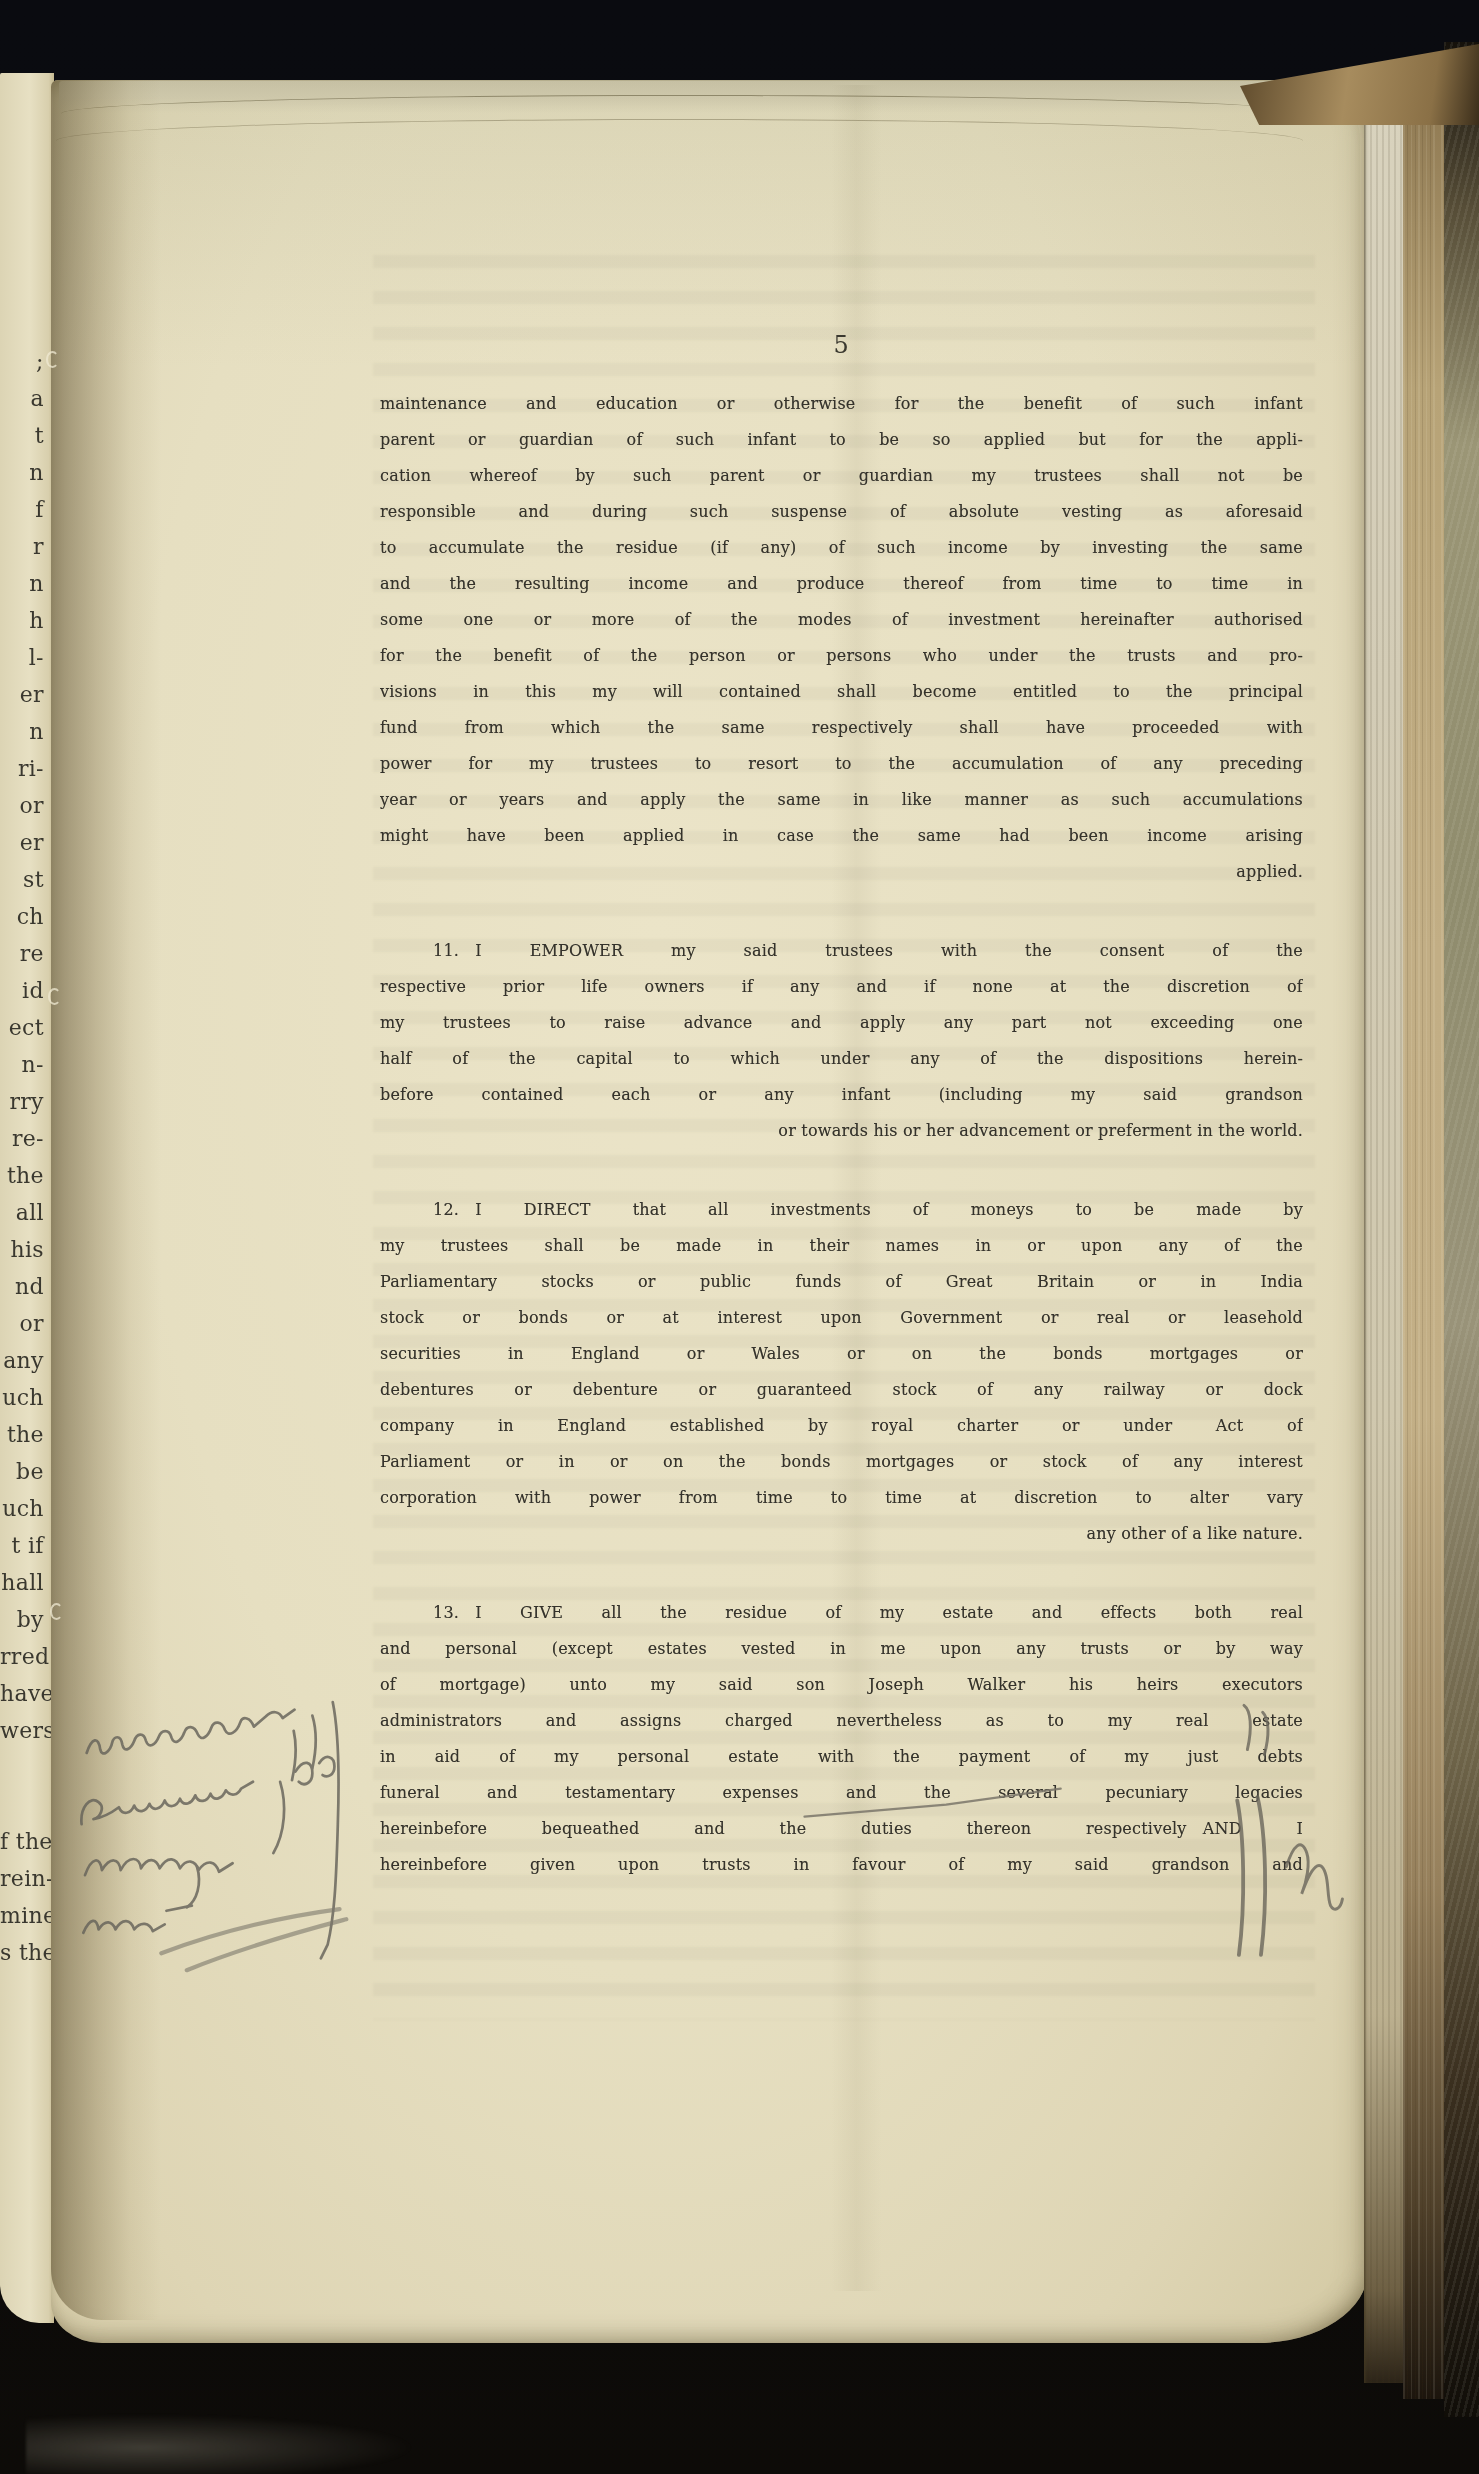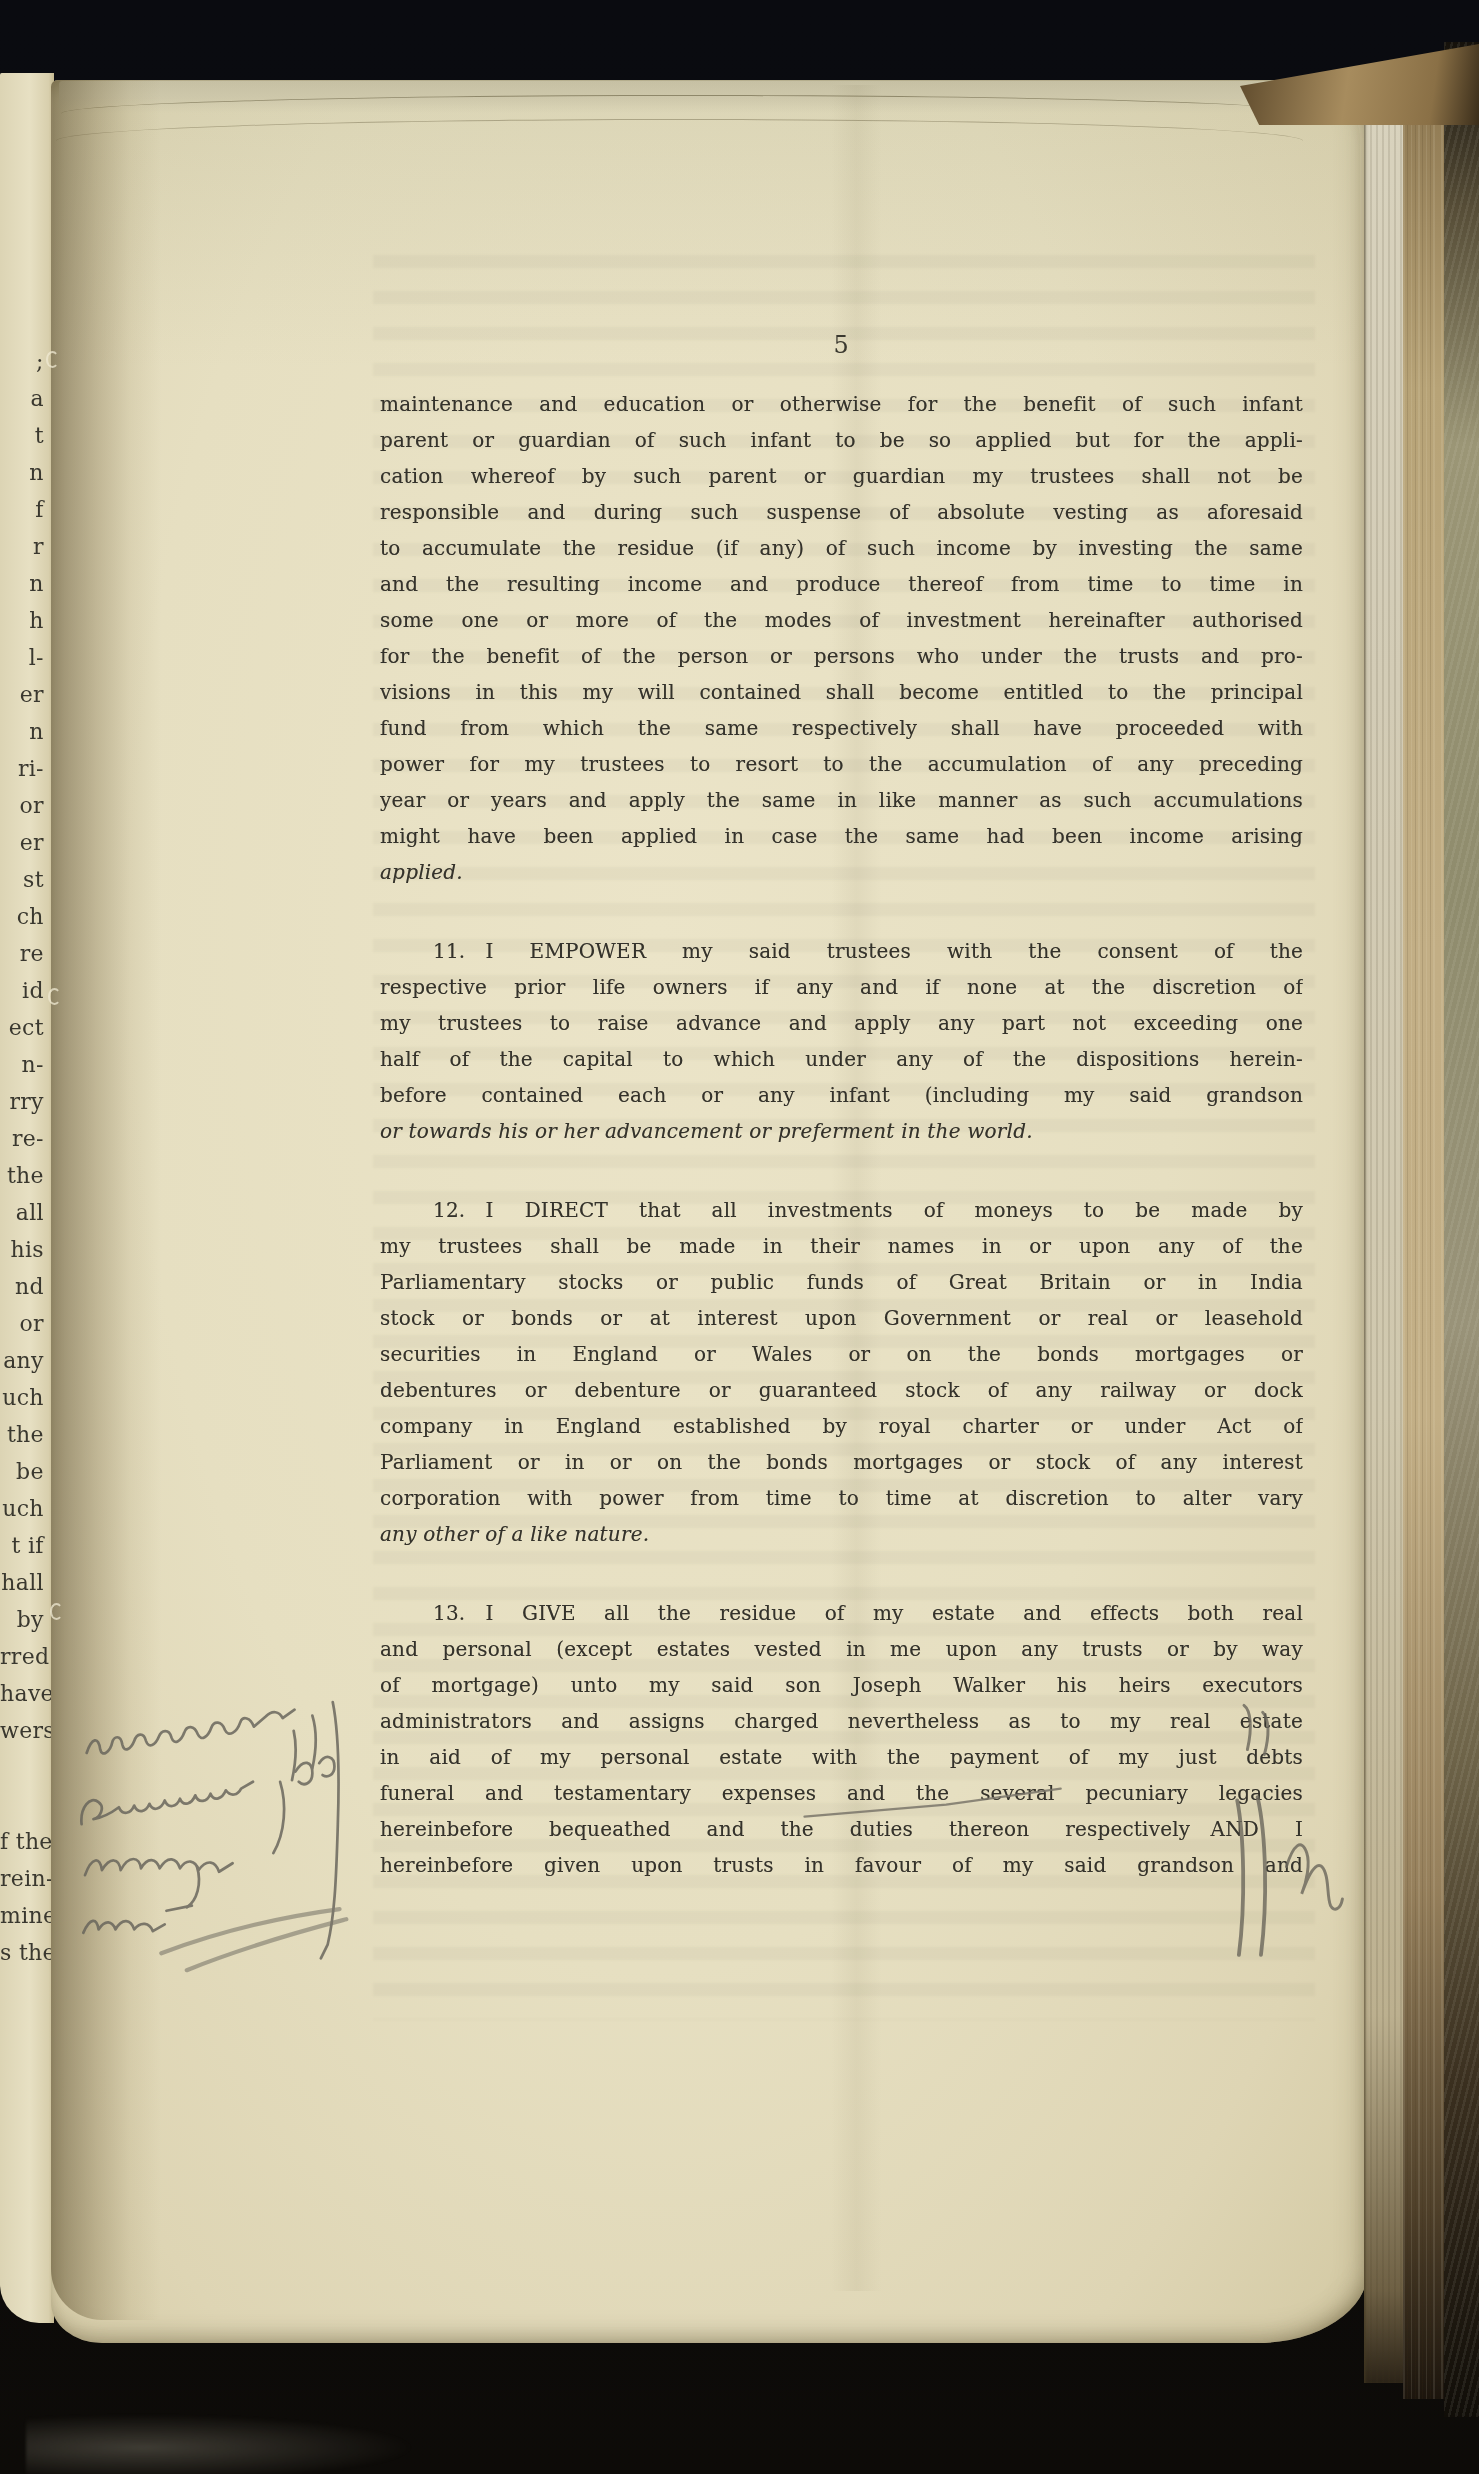--- a/index.html
+++ b/index.html
@@ -67,27 +67,27 @@
 
   
   .bl-scrap{position:absolute;left:25.5px;top:2414px;width:390px;height:61px;
      background:radial-gradient(ellipse at 30% 55%, rgba(142,138,122,.38), rgba(0,0,0,0) 70%);
      filter:blur(1.7px);}
 
   
   .pageno{position:absolute;left:380px;top:331px;width:923px;text-align:center;
      font-size:24px;color:#3a382f;letter-spacing:0.8px;}
   .text-block{position:absolute;left:380px;top:386px;width:923px;color:#34322b;
-     font-size:20px;letter-spacing:0.2px;text-shadow:0 0 0.5px rgba(52,50,43,.4);}
+     font-size:16px;letter-spacing:0.2px;text-shadow:0 0 0.5px rgba(52,50,43,.4);}
   .para{margin-top:43px;}
   .para:first-child{margin-top:0;}
   .tl{height:36px;line-height:36px;overflow:hidden;text-align:justify;}
   .tl::after{content:"";display:inline-block;width:100%;height:0;}
   .para.numbered .tl:first-child{text-indent:53px;}
-  .para:not(.justify-all) .tl:last-child{text-align:left;font-style:italic;}
+  .para:not(.justify-all) .tl:last-child{text-align:right;}
   .para:not(.justify-all) .tl:last-child::after{content:none;}
 
   
   .pencil-svg{position:absolute;left:0;top:0;pointer-events:none;}
 </style>
 </head>
 <body>
 
 <div class="scene">
 

